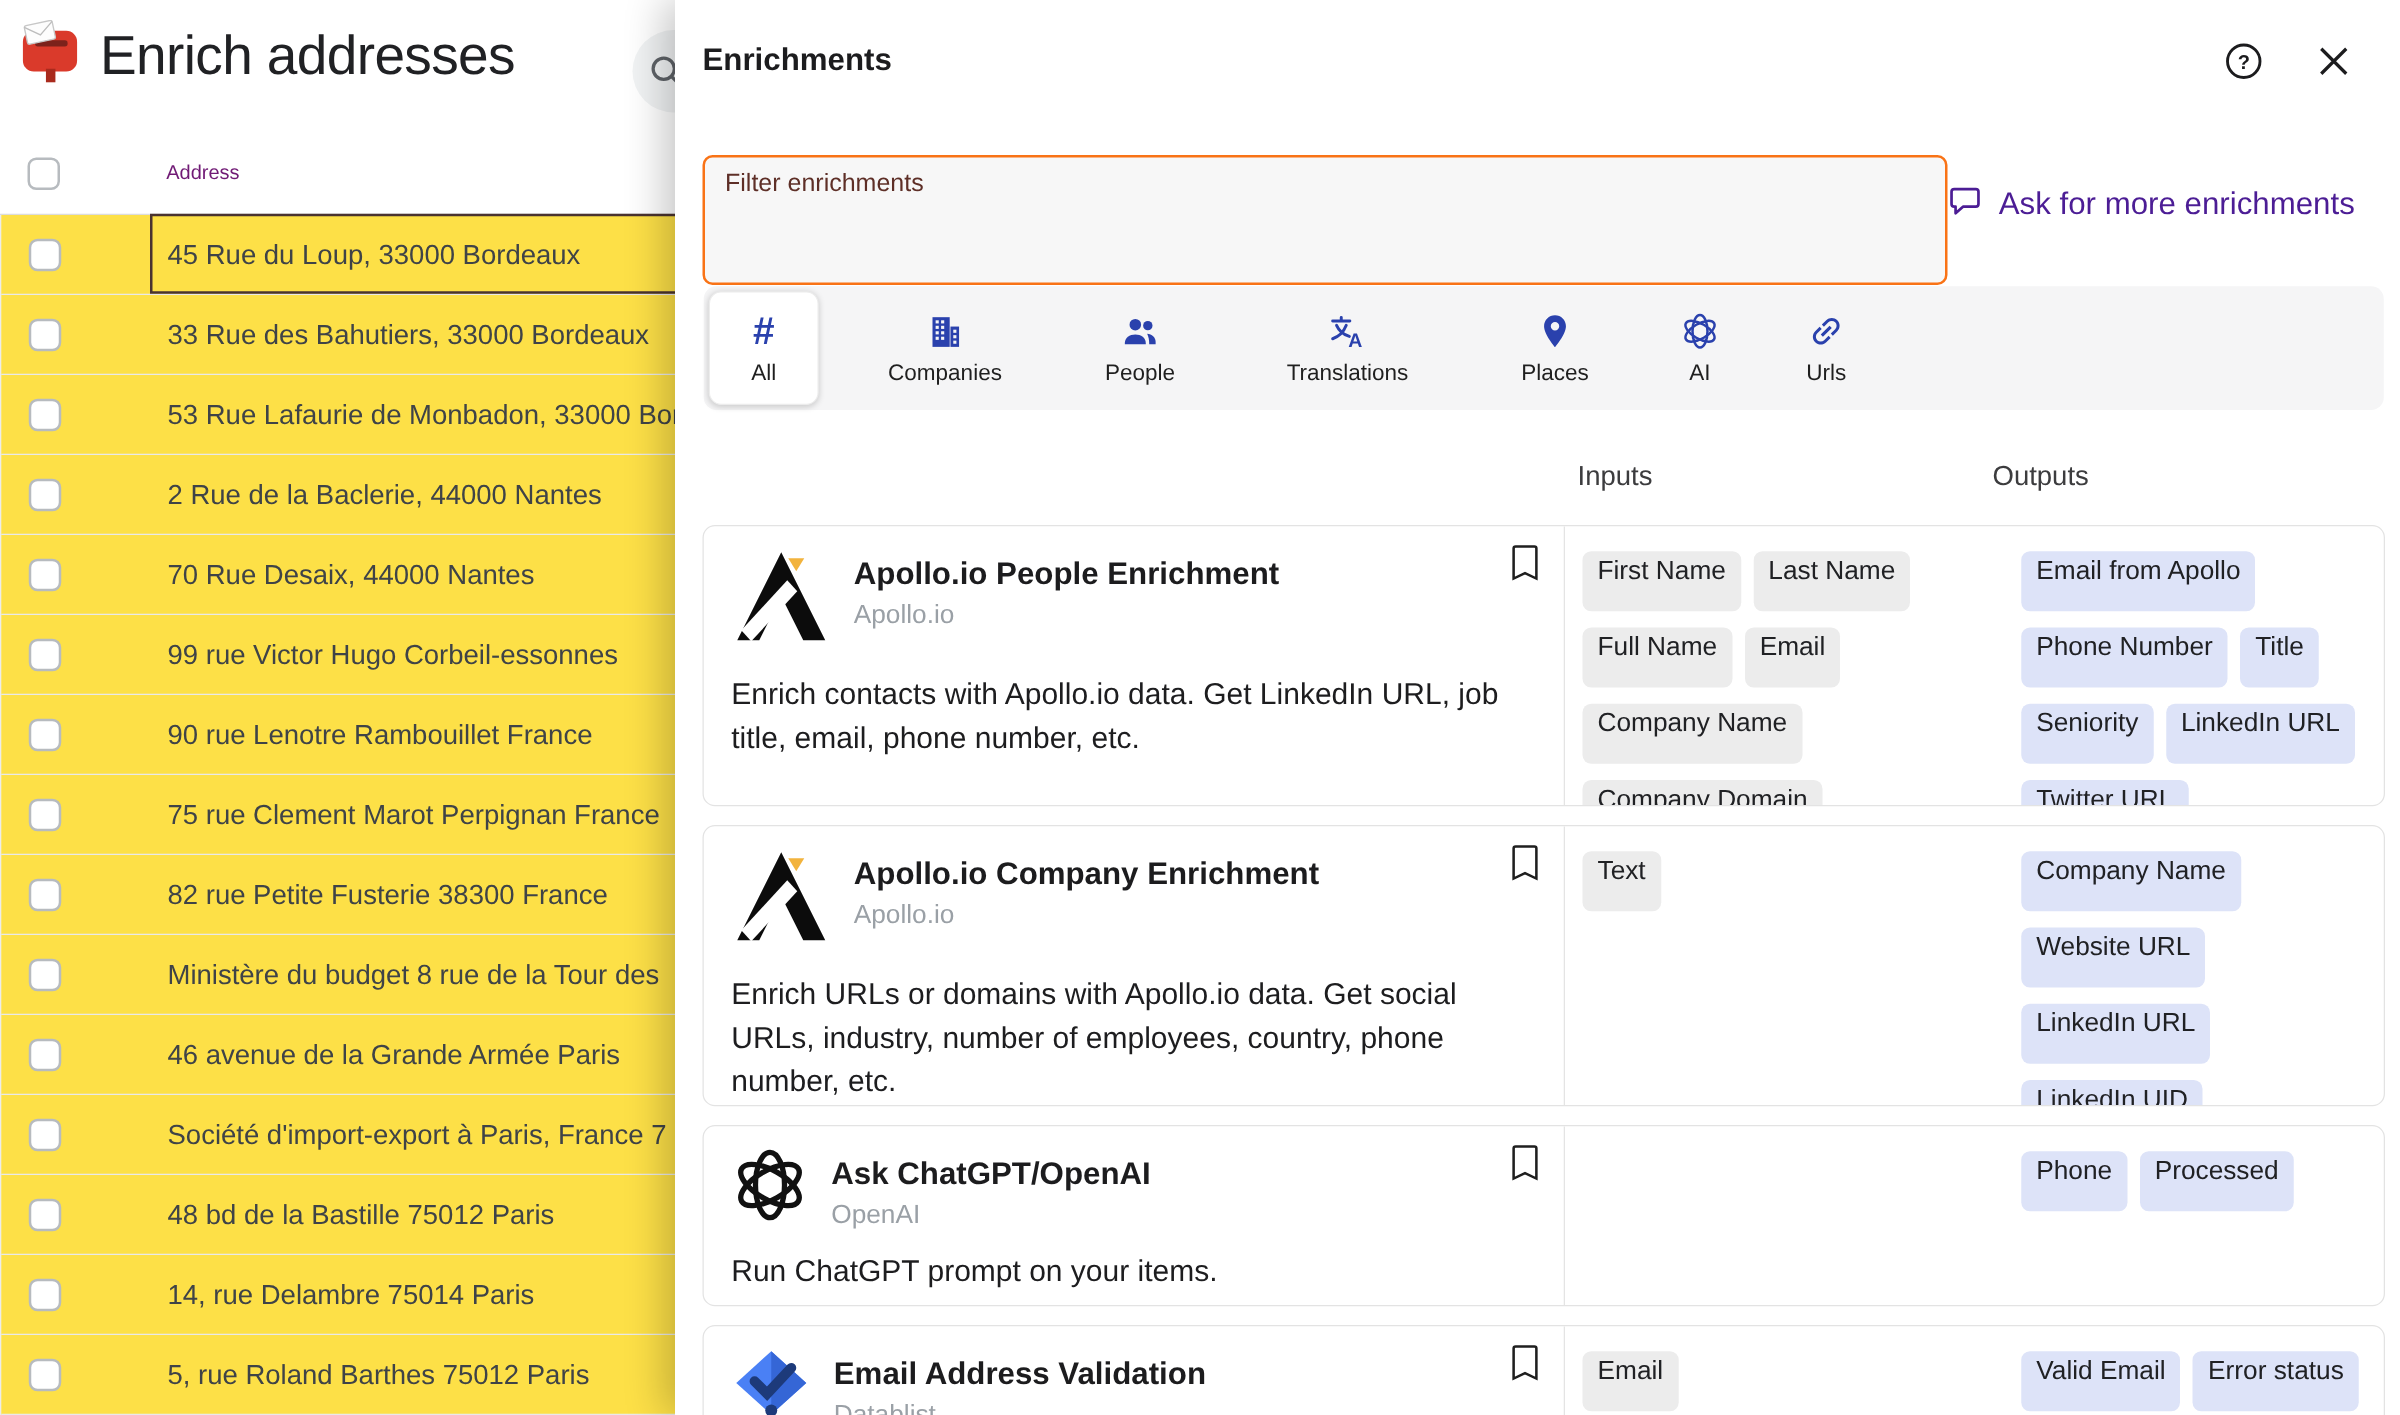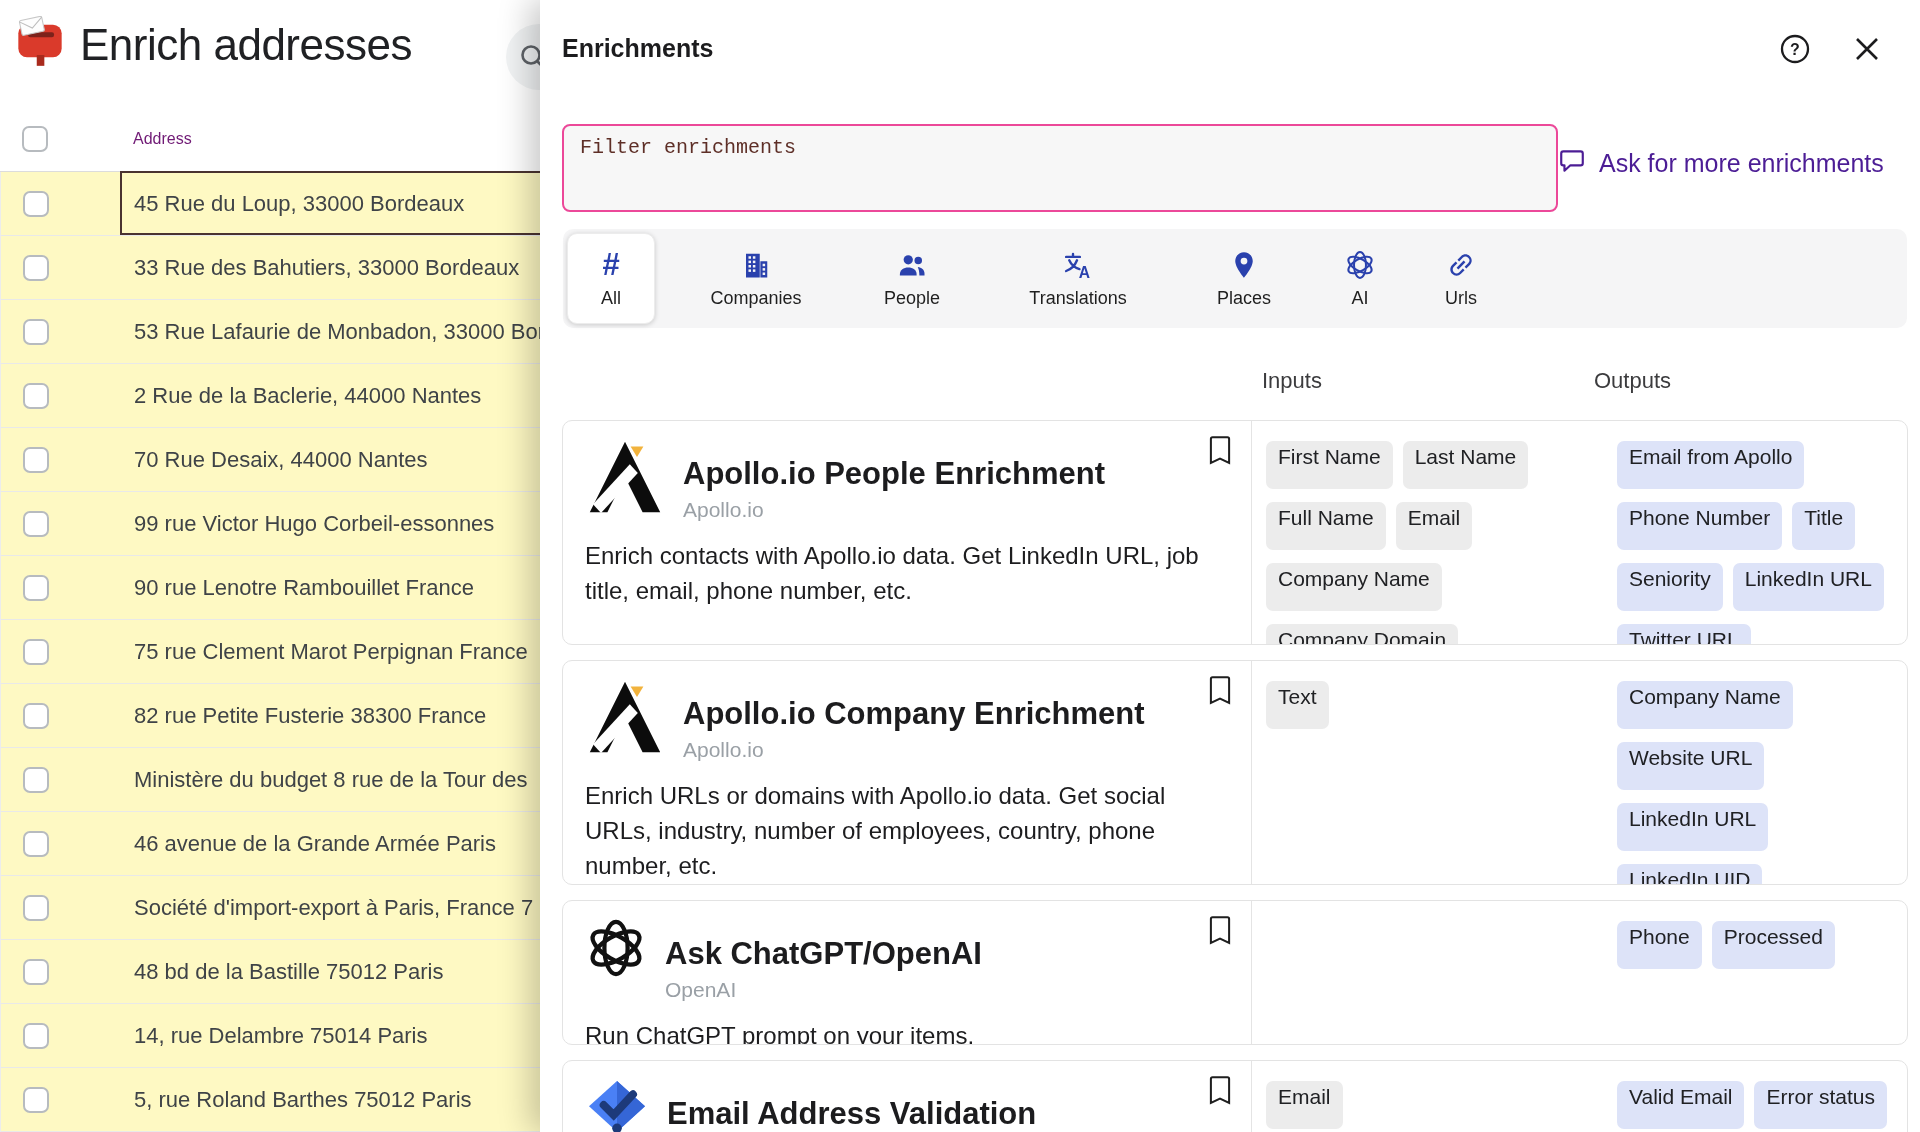--- a/index.html
+++ b/index.html
@@ -14,37 +14,37 @@
   .search-pill { position:absolute; left:506px; top:24px; width:300px; height:66px;
                  background:#f1f3f4; border-radius:33px; }
   .search-pill svg { position:absolute; left:12px; top:18px; }
 
   .thead { position:absolute; left:0; top:106px; width:740px; height:66px; }
   .thead .cb { top:20px; }
   .thead-label { position:absolute; left:133px; top:0; height:66px; line-height:66px;
                  font-size:16px; color:#701a75; }
   .thead-line { position:absolute; left:0; top:171px; width:740px; height:1px; background:#dcdcdc; }
   .tbody { position:absolute; left:0; top:172px; width:740px; border-left:1px solid #ececec; }
-  .row { position:relative; height:64px; border-bottom:1px solid #e9e9e9; background:#fef9c3; }
+  .row { position:relative; height:64px; border-bottom:1px solid #e9e9e9; background:#fde047; }
   .cb { position:absolute; left:22px; top:19px; width:26px; height:26px; border:2px solid #b7bbbf;
         border-radius:7px; background:#fff; }
   .addr { position:absolute; left:133px; top:0; height:64px; line-height:64px; font-size:22px;
           color:#3f4347; white-space:nowrap; }
   .sel-border { position:absolute; left:119px; top:-1px; width:640px; height:64px;
                 border:2px solid #4a3330; pointer-events:none; }
 
   
   .modal { position:absolute; left:540px; top:0; width:1380px; height:1132px; background:#fff;
            box-shadow:-10px 0 30px rgba(0,0,0,.22); }
   .modal-title { position:absolute; left:22px; top:34px; font-size:25px; font-weight:700; color:#1c1c1e; }
   .help-btn { position:absolute; left:1238px; top:32px; width:34px; height:34px; cursor:pointer; }
   .close-btn { position:absolute; left:1312px; top:34px; width:30px; height:30px; cursor:pointer; }
 
-  .filter-box { position:absolute; left:22px; top:124px; width:996px; height:88px;
-                background:#f7f7f7; border:2px solid #ec4899; border-radius:8px; cursor:text;font-family:Liberation Mono, monospace; }
+  .filter-box { position:absolute; left:22px; top:124px; width:996px; height:104px;
+                background:#f7f7f7; border:2px solid #f97316; border-radius:8px; cursor:text; }
   .filter-label { position:absolute; left:16px; top:10px; font-size:20px; color:#5e2f27; }
 
   .ask-link { position:absolute; left:1018px; top:140px; height:46px; display:flex; align-items:center;
               gap:13px; color:#4c1d95; cursor:pointer; }
   .ask-link .txt { font-size:25px; }
 
   .tabstrip { position:absolute; left:23px; top:229px; width:1344px; height:99px;
               background:#f5f5f6; border-radius:10px; display:flex; align-items:center;
               padding-left:4px; gap:26px; }
   .tab { height:91px; display:flex; flex-direction:column; align-items:center; justify-content:center;
@@ -60,21 +60,21 @@
   .colhead.inputs { left:722px; } .colhead.outputs { left:1054px; }
 
   .cards { position:absolute; left:22px; top:420px; width:1346px; }
   .card { position:relative; display:flex; border:1px solid #e3e3e3; border-radius:10px;
           margin-bottom:15px; overflow:hidden; background:#fff; cursor:pointer; }
   .card:nth-child(1){ height:225px; } .card:nth-child(2){ height:225px; }
   .card:nth-child(3){ height:145px; } .card:nth-child(4){ height:300px; }
   .c-left { width:688px; position:relative; padding:16px 22px; }
   .c-head { display:flex; gap:18px; }
   .c-logo { flex:0 0 auto; }
-  .c-title { font-size:31px; font-weight:700; color:#1c1c1e; margin-top:19px; }
+  .c-title { font-size:25px; font-weight:700; color:#1c1c1e; margin-top:8px; }
   .c-vendor { font-size:21px; color:#9aa0a6; margin-top:6px; }
   .c-desc { font-size:24px; line-height:35px; color:#1d1d1f; margin-top:16px; max-width:640px; }
   .bookmark { position:absolute; right:18px; top:14px; }
   .c-div { width:1px; background:#e4e4e4; }
   .c-in { width:349px; padding:20px 10px 0 14px; }
   .c-out { flex:1; padding:20px 10px 0 16px; }
   .chip { display:inline-block; height:48px; line-height:32px; padding:0 12px; margin:0 10px 13px 0;
           border-radius:7px; font-size:21px; color:#202124; white-space:nowrap; }
   .chip.in { background:#ececec; }
   .chip.out { background:#dde3f8; }

